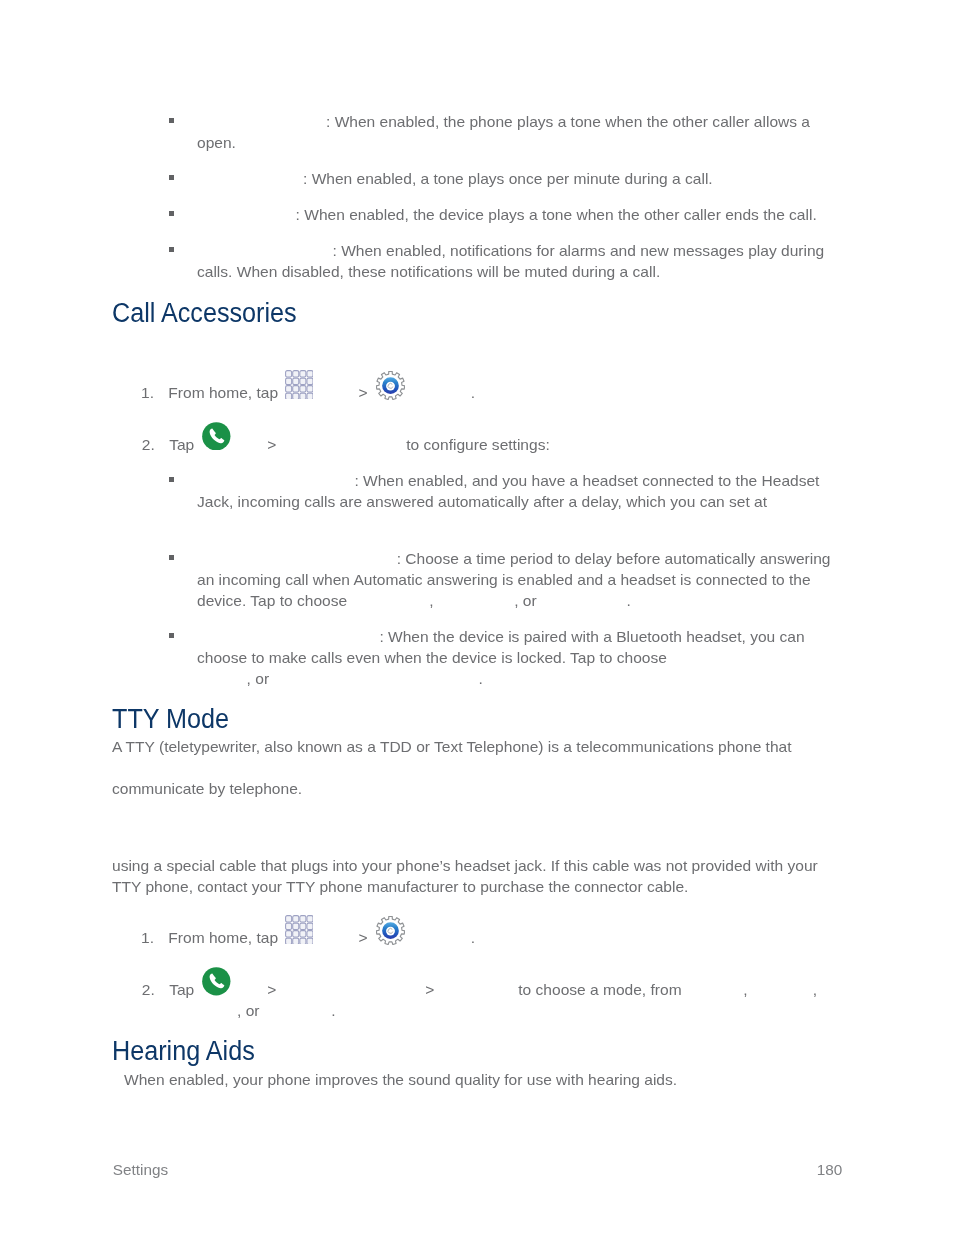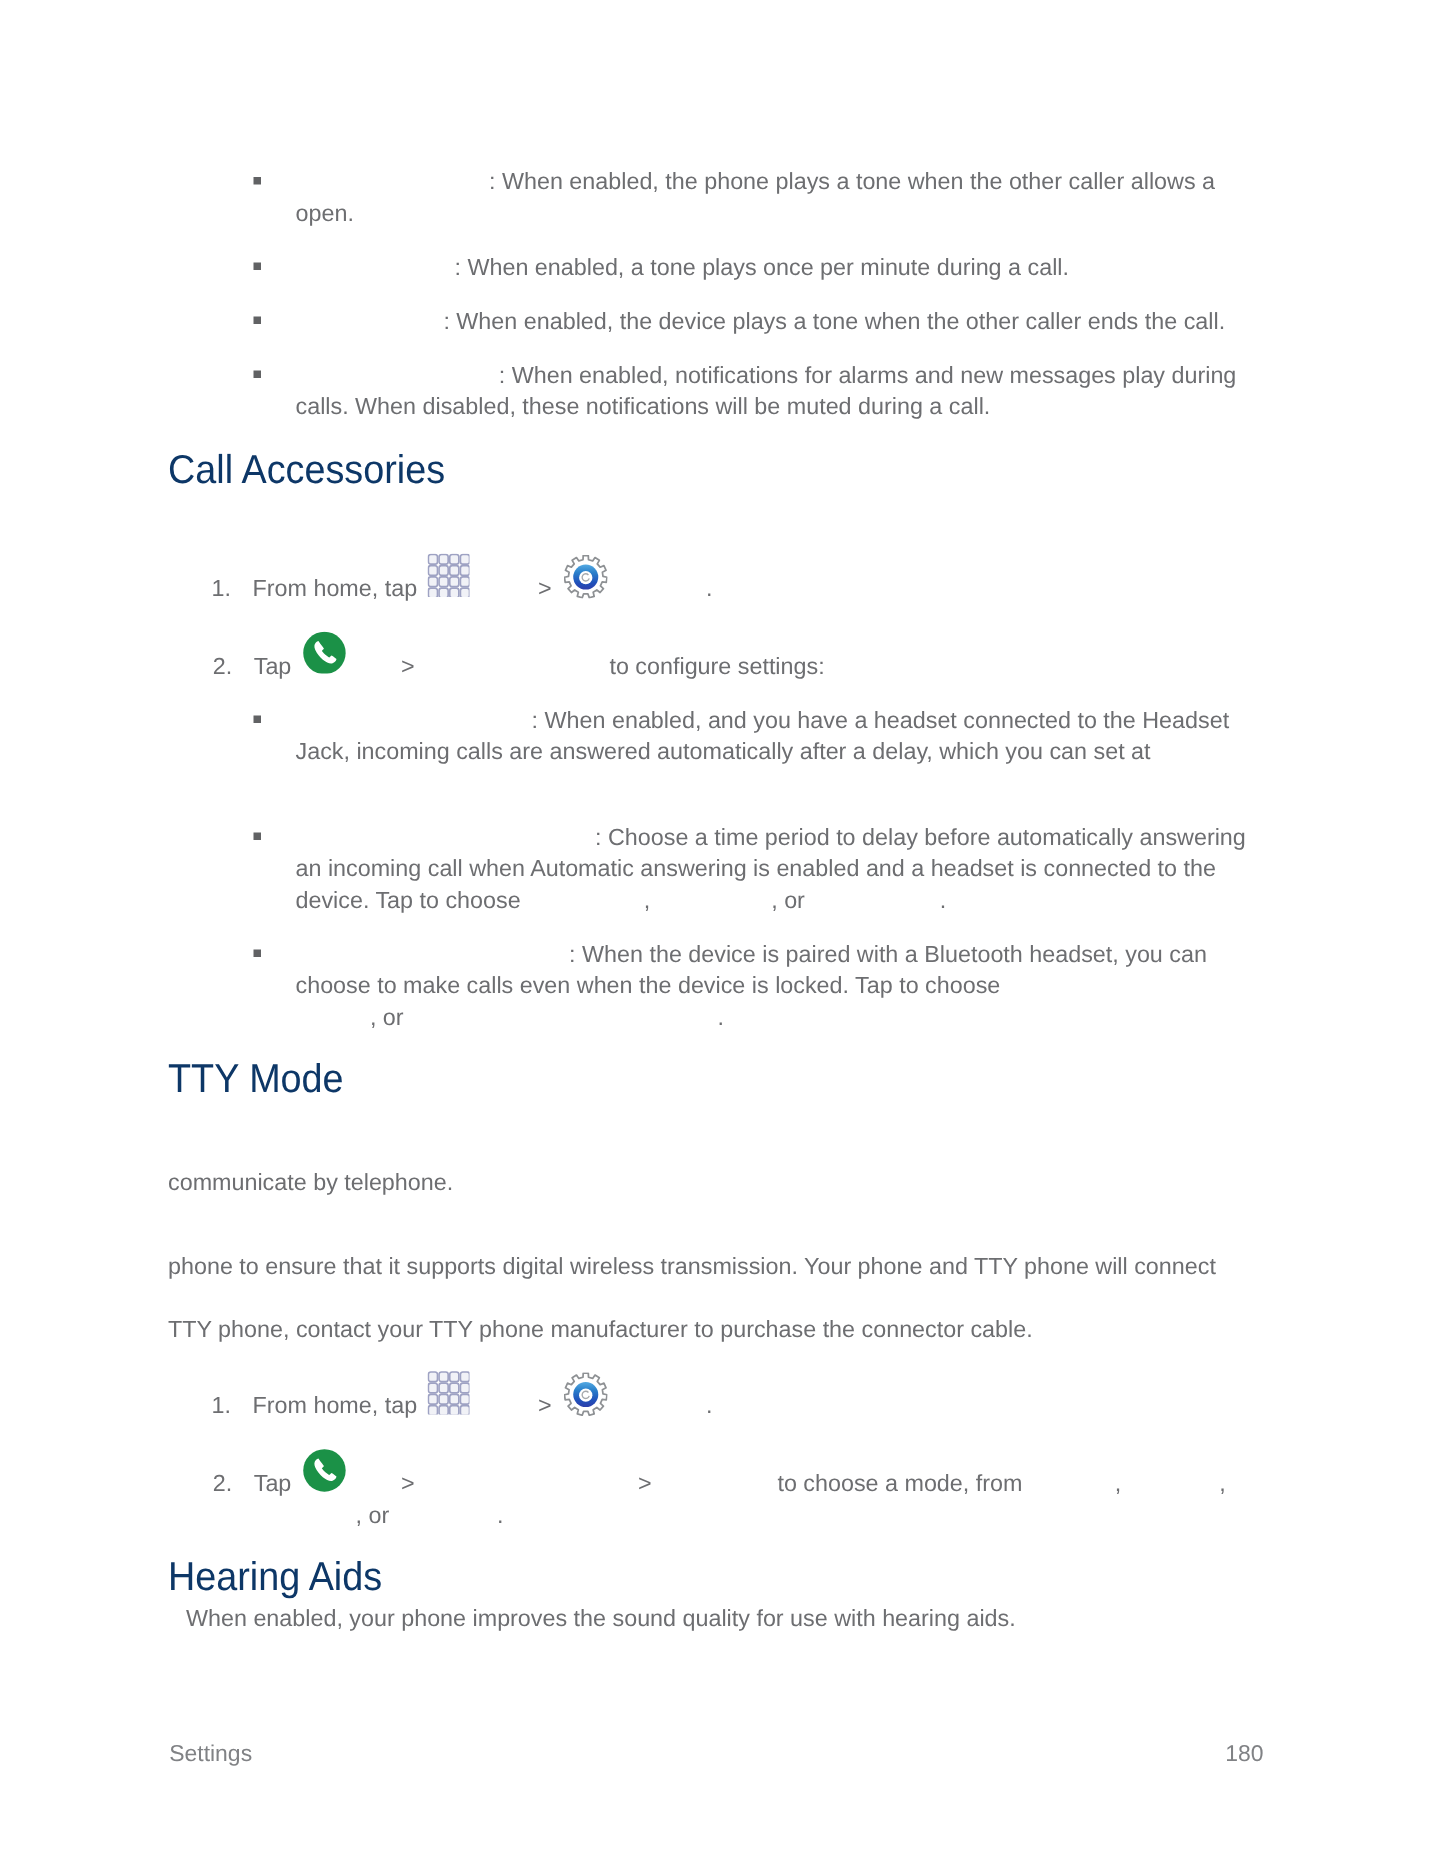--- a/index.html
+++ b/index.html
@@ -71,22 +71,23 @@
 <div class="bull" style="left:169px;top:554.6px"></div>
 <div class="ln" style="left:197px;top:549.2px"><span class="hid" style="width:199.7px">Automatic answering timer</span><span>: Choose a time period to delay before automatically answering</span></div>
 <div class="ln" style="left:197px;top:570.02px"><span>an incoming call when Automatic answering is enabled and a headset is connected to the</span></div>
 <div class="ln" style="left:197px;top:590.84px"><span>device. Tap to choose</span></div>
 <div class="bull" style="left:169px;top:632.6px"></div>
 <div class="ln" style="left:197px;top:627.2px"><span class="hid" style="width:182.4px">Outgoing call conditions</span><span>: When the device is paired with a Bluetooth headset, you can</span></div>
 <div class="ln" style="left:197px;top:648.02px"><span>choose to make calls even when the device is locked. Tap to choose</span></div>
 <div class="ln" style="left:351.0px;top:590.84px"><span class="hid" style="width:78.2px">2 seconds</span>, <span class="hid" style="width:76.3px">5 seconds</span>, <span>or</span> <span class="hid" style="width:85.5px">10 seconds</span><span>.</span></div>
 <div class="ln" style="left:195.8px;top:668.84px"><span class="hid" style="width:50.8px">Device open</span>, <span>or</span> <span class="hid" style="width:205.0px">Always with Bluetooth headset</span><span>.</span></div>
 <h2 style="left:112px;top:706.4px"><span>TTY Mode</span></h2>
+<div class="ln" style="left:112px;top:737.0px"><span>A TTY (teletypewriter, also known as a TDD or Text Telephone) is a telecommunications phone that</span></div>
 <div class="ln" style="left:112px;top:778.64px"><span>communicate by telephone.</span></div>
-<div class="ln" style="left:112px;top:835.02px"><span>phone to ensure that it supports digital wireless transmission. Your phone and TTY phone will connect</span></div>
+<div class="ln" style="left:112px;top:855.84px"><span>using a special cable that plugs into your phone’s headset jack. If this cable was not provided with your</span></div>
 <div class="ln" style="left:112px;top:876.66px"><span>TTY phone, contact your TTY phone manufacturer to purchase the connector cable.</span></div>
 <div class="ln" style="left:141px;top:928.2px"><span>1.</span><span class="gap" style="width:14.4px"></span><span>From home, tap</span><span class="gap" style="width:6.5px"></span><span class="ico" style="width:28px;height:1px;overflow:visible;vertical-align:baseline;position:relative"><span style="position:absolute;left:0px;top:-27.6px;width:28px;height:29.5px;line-height:0"><svg width="28.1" height="29.6" viewBox="-0.6 -0.6 28.33 29.77">
             <rect x="0.00" y="0.00" width="6.1" height="6.5" rx="1.6" fill="#f1f2f7" stroke="#9ea2c3" stroke-width="1.1"></rect>
             <rect x="7.18" y="0.00" width="6.1" height="6.5" rx="1.6" fill="#f1f2f7" stroke="#9ea2c3" stroke-width="1.1"></rect>
             <rect x="14.36" y="0.00" width="6.1" height="6.5" rx="1.6" fill="#f1f2f7" stroke="#9ea2c3" stroke-width="1.1"></rect>
             <rect x="21.54" y="0.00" width="6.1" height="6.5" rx="1.6" fill="#f1f2f7" stroke="#9ea2c3" stroke-width="1.1"></rect>
             <rect x="0.00" y="7.55" width="6.1" height="6.5" rx="1.6" fill="#f1f2f7" stroke="#9ea2c3" stroke-width="1.1"></rect>
             <rect x="7.18" y="7.55" width="6.1" height="6.5" rx="1.6" fill="#f1f2f7" stroke="#9ea2c3" stroke-width="1.1"></rect>
             <rect x="14.36" y="7.55" width="6.1" height="6.5" rx="1.6" fill="#f1f2f7" stroke="#9ea2c3" stroke-width="1.1"></rect>
             <rect x="21.54" y="7.55" width="6.1" height="6.5" rx="1.6" fill="#f1f2f7" stroke="#9ea2c3" stroke-width="1.1"></rect>

